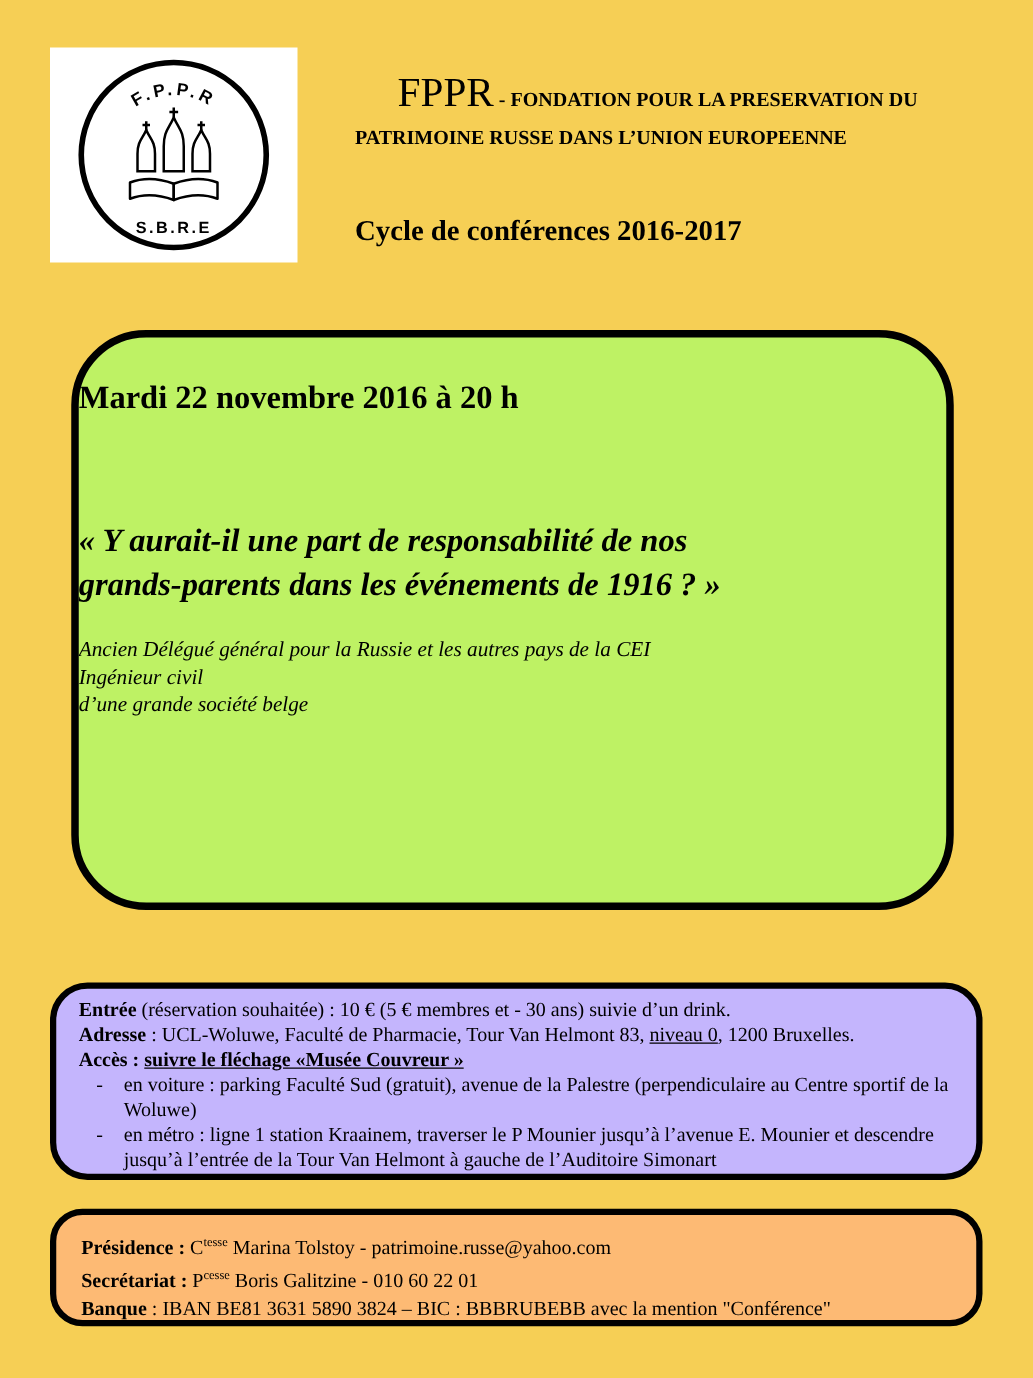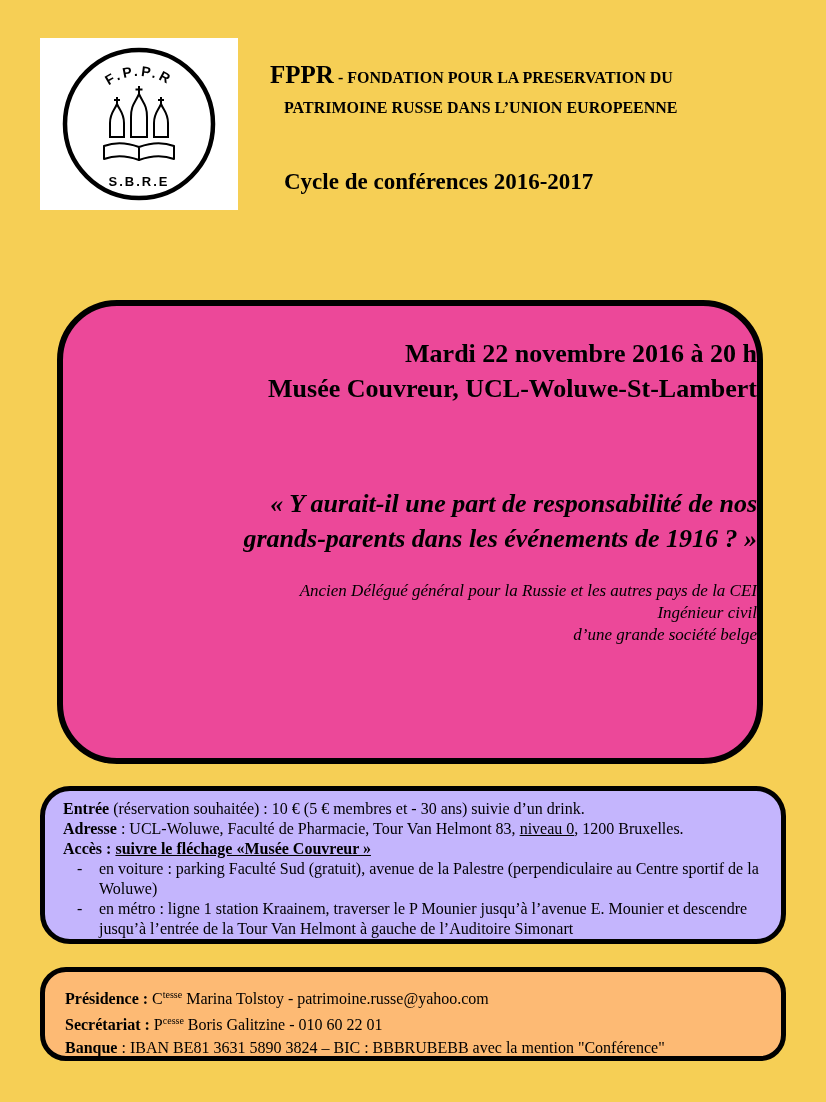--- a/index.html
+++ b/index.html
@@ -17,35 +17,34 @@
     position:absolute; left:40px; top:38px;
     width:198px; height:172px;
     background:#fff;
     display:flex; align-items:center; justify-content:center;
   }
   .logo-svg text { font-family:"Liberation Sans", sans-serif; }
 
   
   .header-text { position:absolute; left:270px; top:60px; width:540px; }
   .org-line1 { line-height:30px; white-space:nowrap; }
-  .org-abbr { font-size:25px; font-weight:bold; }
+  .org-abbr { font-size:33px; font-weight:normal;margin-left:48px; }
   .org-rest { font-size:16px; font-weight:bold; }
   .org-line2 { line-height:30px; margin-left:14px; }
   .series { font-size:23px; font-weight:bold; margin-top:46px; margin-left:14px; }
 
   
   .event-box {
     position:absolute; left:57px; top:264px;
     width:706px; height:464px;
-    background:#ec4899;
+    background:#bef264;
     border:6px solid #000;
     border-radius:60px;
-    text-align:right;
+    text-align:left;
     overflow:hidden;
-    margin-top:36px;
   }
   .event-date { margin-top:30px; }
   .event-date, .event-venue { font-size:26px; font-weight:bold; line-height:35px; }
   .quote-block { margin-top:80px; }
   .quote { font-size:26px; font-weight:bold; font-style:italic; line-height:35px; }
   .speaker { margin-top:62px; font-size:38px; font-weight:bold; line-height:44px; }
   .speaker-details { margin-top:24px; font-size:17px; font-style:italic; line-height:22px; }
 
   
   .info-box {
@@ -111,21 +110,20 @@
 </div>
 
 <div class="header-text">
   <div class="org-line1"><span class="org-abbr">FPPR</span><span class="org-rest"> - </span><span class="org-rest">FONDATION POUR LA PRESERVATION DU</span></div>
   <div class="org-line2 org-rest">PATRIMOINE RUSSE DANS  L’UNION EUROPEENNE</div>
   <div class="series">Cycle  de conférences 2016-2017</div>
 </div>
 
 <div class="event-box">
   <div class="event-date">Mardi 22 novembre 2016 à 20 h</div>
-  <div class="event-venue">Musée Couvreur, UCL-Woluwe-St-Lambert</div>
   <div class="quote-block">
     <div class="quote">« Y aurait-il une part de responsabilité de nos</div>
     <div class="quote">grands-parents dans les événements de 1916 ? »</div>
   </div>
   <div class="speaker-details">
     <div>Ancien Délégué général pour la Russie et les autres pays de la CEI</div>
     <div>Ingénieur civil</div>
     <div>d’une grande société belge</div>
   </div>
 </div>

